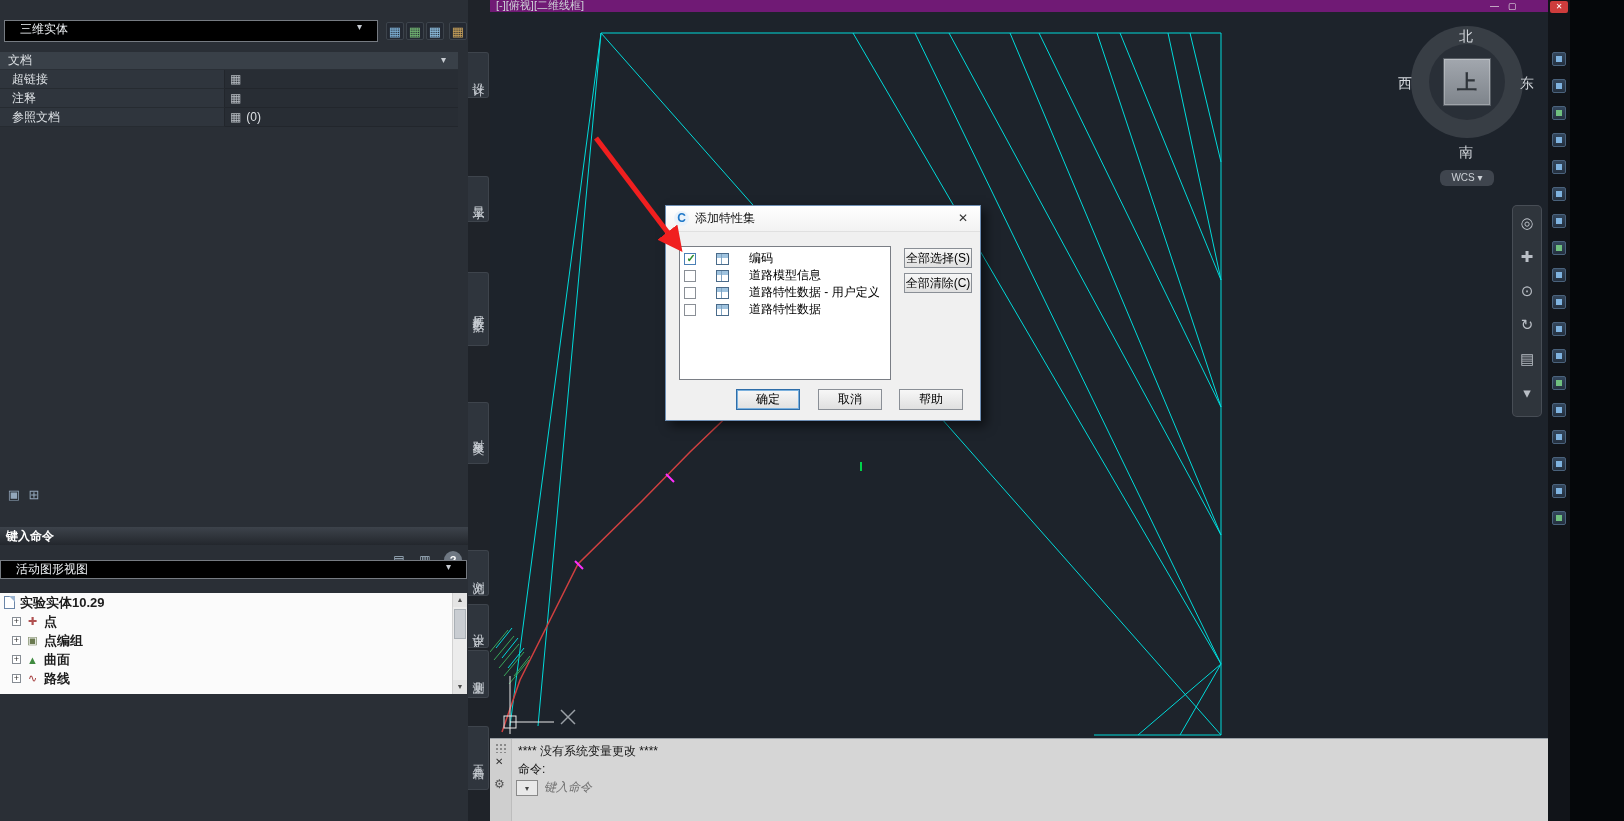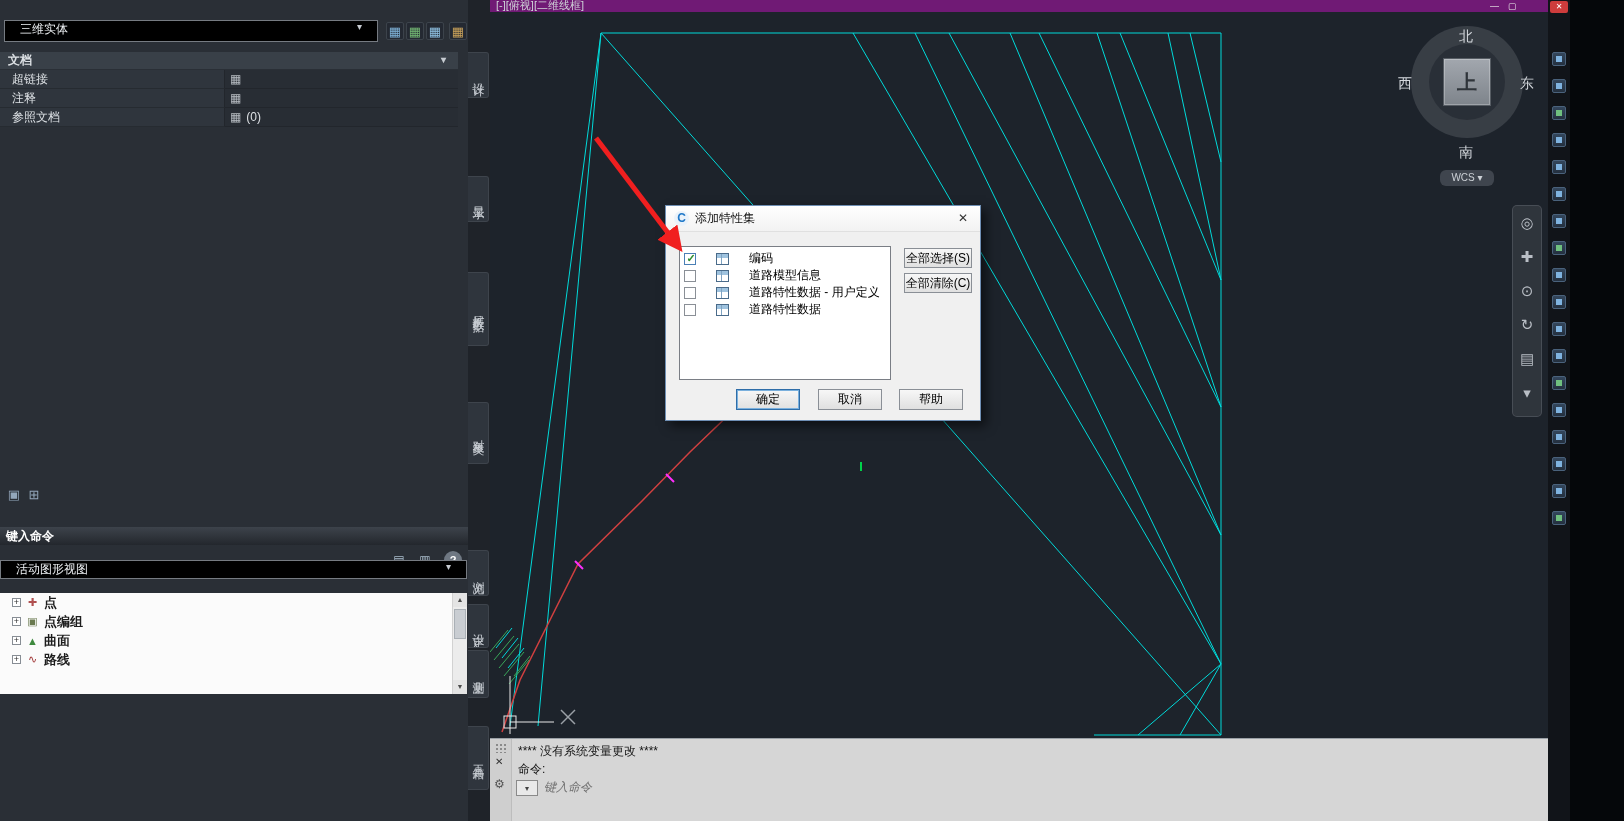--- a/index.html
+++ b/index.html
@@ -9,21 +9,21 @@
 
 
 #left-panel{left:0;top:0;width:490px;height:821px;background:#2a2f36}
 #lp-topstrip{left:0;top:0;width:490px;height:14px;background:#101317;color:#e3e3e3;font-size:12px;overflow:hidden}
 #lp-topstrip span{position:absolute;left:8px;top:-1px}
 .dd{position:absolute;background:#000000;border:1px solid #767b82;color:#eef1f4;font-size:12px;display:flex;align-items:flex-start;padding:0 15px}
 .dd .chev{margin-left:auto;color:#c6cbd1;font-size:10px}
 #sel-3d{left:4px;top:20px;width:374px;height:22px}
 .pal-ico{position:absolute;top:22px;width:18px;height:18px;font-size:13px;line-height:17px;text-align:center;border:1px solid #3c434b;background:#242932;border-radius:2px}
 .pp1{left:386px;color:#7fb3d9}.pp2{left:406px;color:#74b974}.pp3{left:426px;color:#8fc1e3}.pp4{left:449px;color:#c9a25a}
-#sec-doc{position:absolute;left:0;top:52px;width:458px;height:17px;background:#394048;color:#dde1e5;font-weight:bold;font-size:12px;line-height:17px;padding-left:8px}
+#sec-doc{position:absolute;left:0;top:52px;width:458px;height:17px;background:#394048;color:#dde1e5;font-weight:normal;font-size:12px;line-height:17px;padding-left:8px}
 #sec-doc .chev{position:absolute;right:12px;top:3px;font-size:10px;color:#c6cbd1;line-height:10px}
 .prow{position:absolute;left:0;width:458px;height:19px;display:flex;font-size:12px;color:#dce0e4}
 .pr1{top:70px}.pr2{top:89px}.pr3{top:108px}
 .prow .lbl{width:225px;background:#2f353d;border-bottom:1px solid #262b31;border-right:1px solid #22262c;line-height:18px;padding-left:12px}
 .prow .val{flex:1;background:#282d34;border-bottom:1px solid #22262c;display:flex;align-items:center;gap:5px;padding-left:5px}
 .grid-glyph{color:#b7bcc2;font-size:12px}
 .lp-bottom-ico{position:absolute;width:16px;height:16px;color:#93a7bb;font-size:13px;line-height:16px;text-align:center}
 .lb1{left:6px;top:487px}.lb2{left:26px;top:487px}
 
 
@@ -166,20 +166,24 @@
     <span class="ts-tool tt1">▤</span>
     <span class="ts-tool tt2">▥</span>
     <span class="ts-tool" id="ts-help">?</span>
 
     <div id="ts-dd" class="dd">
       <span>活动图形视图</span>
       <span class="chev">▾</span>
     </div>
 
     <div id="tree">
+      <div class="titem">
+        <span class="doc-ico"></span>
+        <span>实验实体10.29</span>
+      </div>
       <div class="titem lvl1">
         <span class="exp">+</span>
         <span class="ti-glyph g-pt">✚</span>
         <span>点</span>
       </div>
       <div class="titem lvl1">
         <span class="exp">+</span>
         <span class="ti-glyph g-pg">▣</span>
         <span>点编组</span>
       </div>

